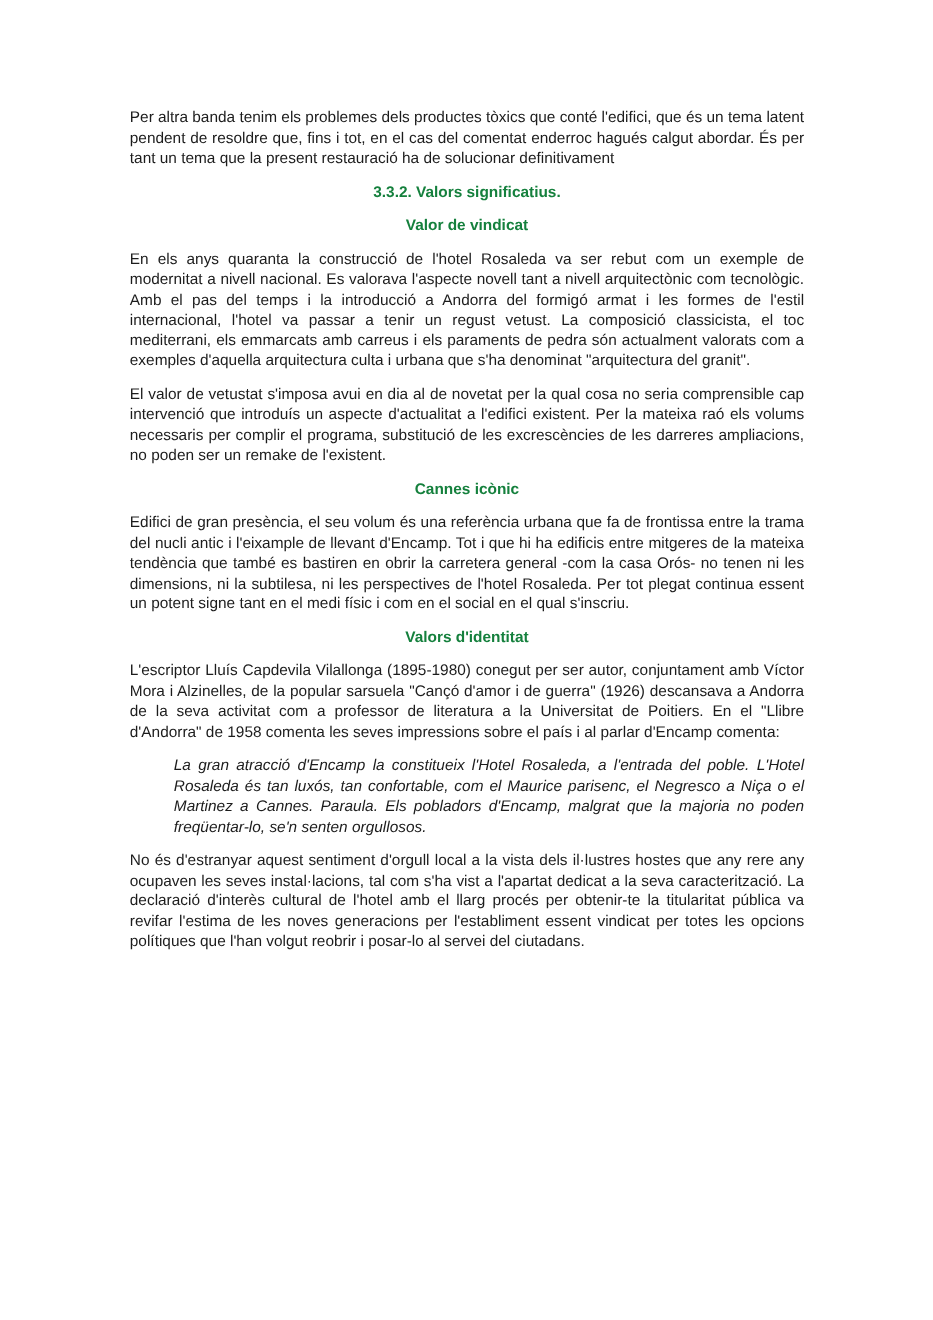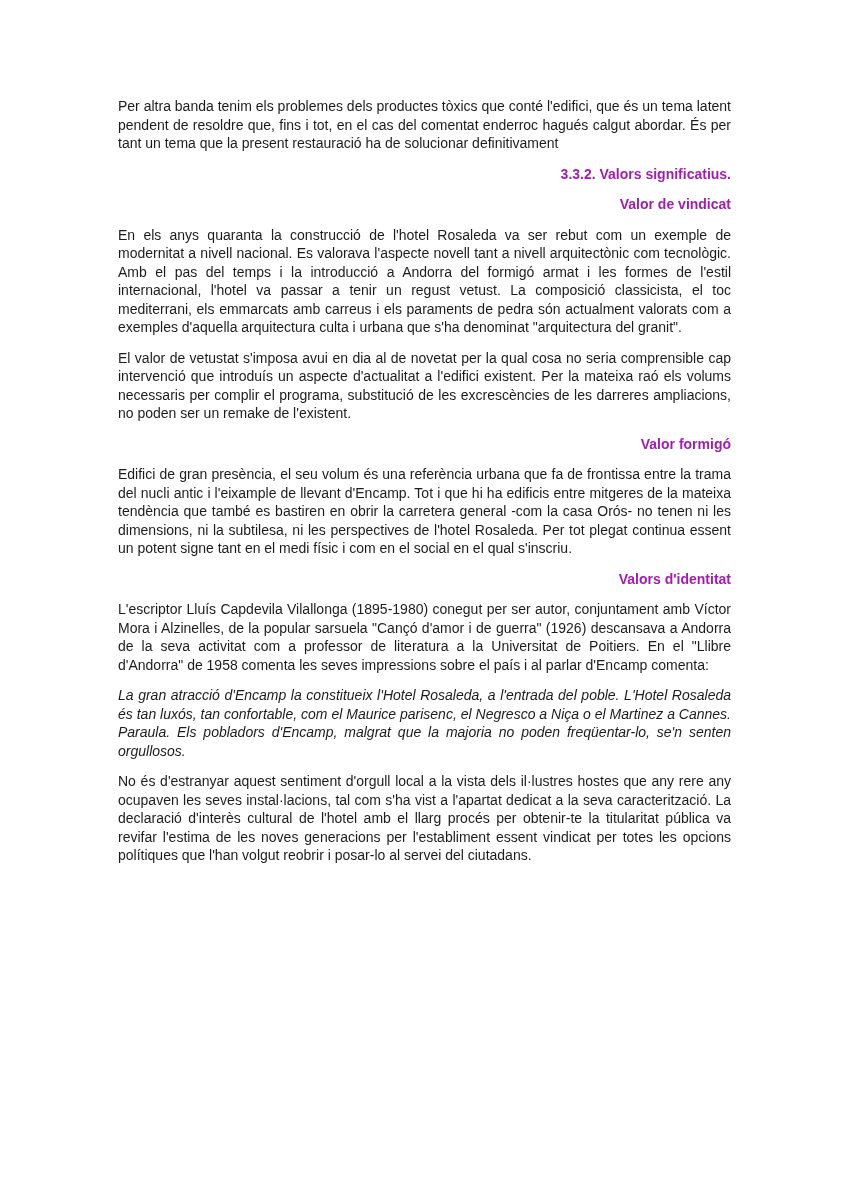--- a/index.html
+++ b/index.html
@@ -27,46 +27,47 @@
     font-size: 14px;
     line-height: 18.5px;
     text-align: justify;
     color: #1c1c1c;
   }
   .heading {
     margin: 0 0 12px 0;
     font-size: 14px;
     line-height: 18.5px;
     font-weight: bold;
-    color: #a21caf;
-    text-align: right;
+    color: #15803d;
+    text-align: center;
   }
   .quote {
     font-style: italic;
+    margin-left: 40px;
   }
   .page-number {
     position: absolute;
     top: 1075px;
     right: 124px;
     font-size: 12.5px;
     line-height: 15px;
     color: #222222;
   }
 </style>
 </head>
 <body>
 
 <div class="page">
   <div class="content">
     <p class="par">Per altra banda tenim els problemes dels productes tòxics que conté l'edifici, que és un tema latent pendent de resoldre que, fins i tot, en el cas del comentat enderroc hagués calgut abordar. És per tant un tema que la present restauració ha de solucionar definitivament</p>
     <h2 class="heading">3.3.2. Valors significatius.</h2>
     <h3 class="heading">Valor de vindicat</h3>
     <p class="par">En els anys quaranta la construcció de l'hotel Rosaleda va ser rebut com un exemple de modernitat a nivell nacional. Es valorava l'aspecte novell tant a nivell arquitectònic com tecnològic. Amb el pas del temps i la introducció a Andorra del formigó armat i les formes de l'estil internacional, l'hotel va passar a tenir un regust vetust. La composició classicista, el toc mediterrani, els emmarcats amb carreus i els paraments de pedra són actualment valorats com a exemples d'aquella arquitectura culta i urbana que s'ha denominat "arquitectura del granit".</p>
     <p class="par">El valor de vetustat s'imposa avui en dia al de novetat per la qual cosa no seria comprensible cap intervenció que introduís un aspecte d'actualitat a l'edifici existent. Per la mateixa raó els volums necessaris per complir el programa, substitució de les excrescències de les darreres ampliacions, no poden ser un remake de l'existent.</p>
-    <h3 class="heading">Valor formigó</h3>
+    <h3 class="heading">Cannes icònic</h3>
     <p class="par">Edifici de gran presència, el seu volum és una referència urbana que fa de frontissa entre la trama del nucli antic i l'eixample de llevant d'Encamp. Tot i que hi ha edificis entre mitgeres de la mateixa tendència que també es bastiren en obrir la carretera general -com la casa Orós- no tenen ni les dimensions, ni la subtilesa, ni les perspectives de l'hotel Rosaleda. Per tot plegat continua essent un potent signe tant en el medi físic i com en el social en el qual s'inscriu.</p>
     <h3 class="heading">Valors d'identitat</h3>
     <p class="par">L'escriptor Lluís Capdevila Vilallonga (1895-1980) conegut per ser autor, conjuntament amb Víctor Mora i Alzinelles, de la popular sarsuela "Cançó d'amor i de guerra" (1926) descansava a Andorra de la seva activitat com a professor de literatura a la Universitat de Poitiers. En el "Llibre d'Andorra" de 1958 comenta les seves impressions sobre el país i al parlar d'Encamp comenta:</p>
     <p class="par quote">La gran atracció d'Encamp la constitueix l'Hotel Rosaleda, a l'entrada del poble. L'Hotel Rosaleda és tan luxós, tan confortable, com el Maurice parisenc, el Negresco a Niça o el Martinez a Cannes. Paraula. Els pobladors d'Encamp, malgrat que la majoria no poden freqüentar-lo, se'n senten orgullosos.</p>
     <p class="par">No és d'estranyar aquest sentiment d'orgull local a la vista dels il·lustres hostes que any rere any ocupaven les seves instal·lacions, tal com s'ha vist a l'apartat dedicat a la seva caracterització. La declaració d'interès cultural de l'hotel amb el llarg procés per obtenir-te la titularitat pública va revifar l'estima de les noves generacions per l'establiment essent vindicat per totes les opcions polítiques que l'han volgut reobrir i posar-lo al servei del ciutadans.</p>
   </div>
   <div class="page-number">9</div>
 </div>
 
 </body></html>

